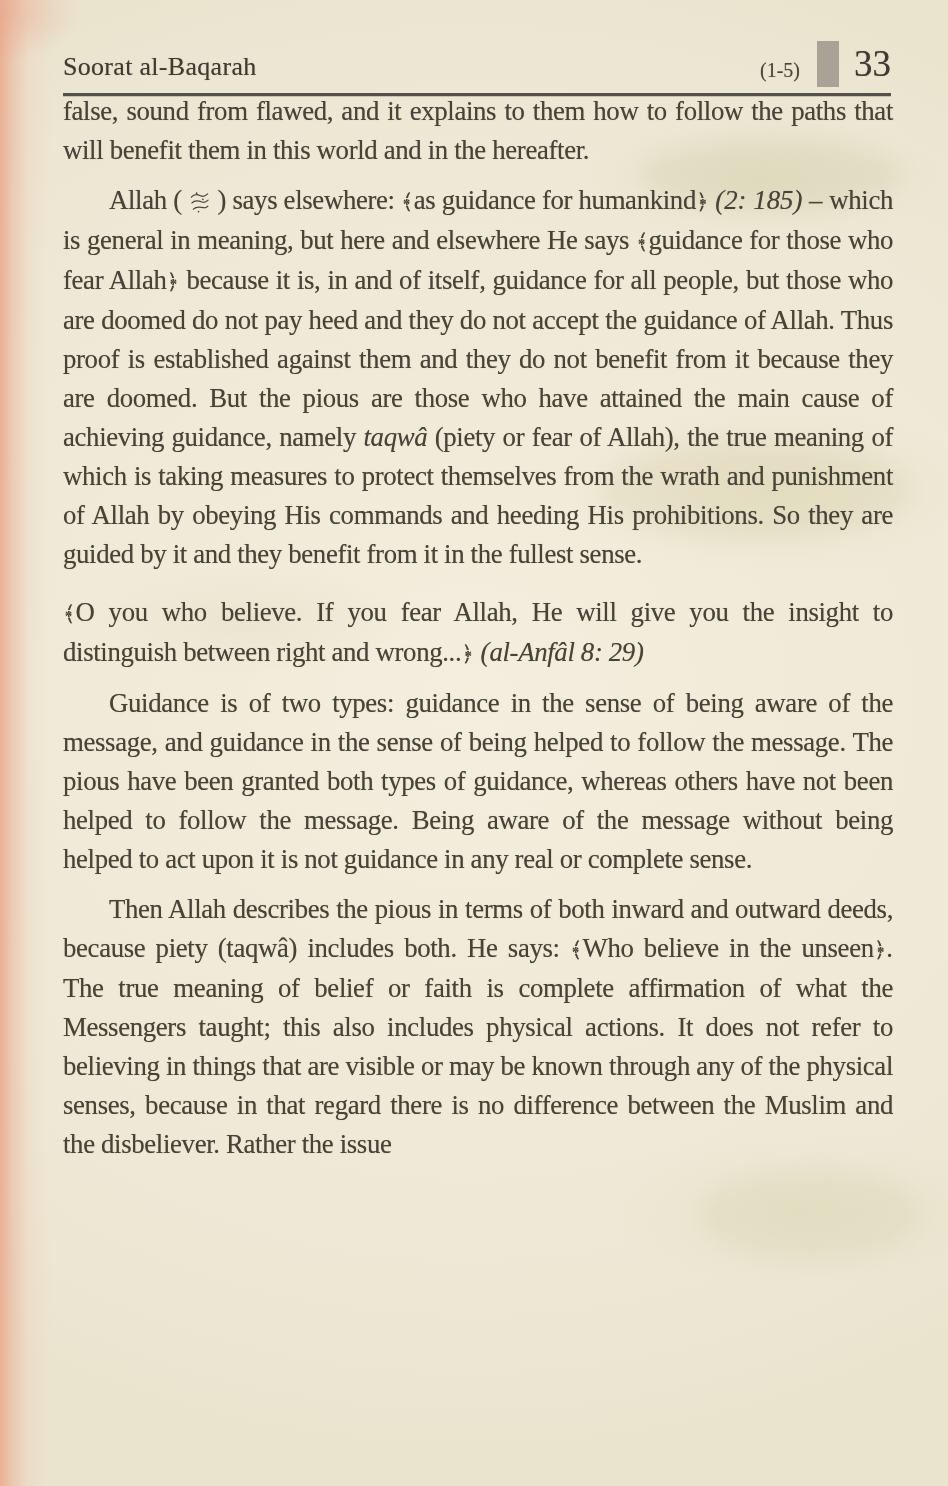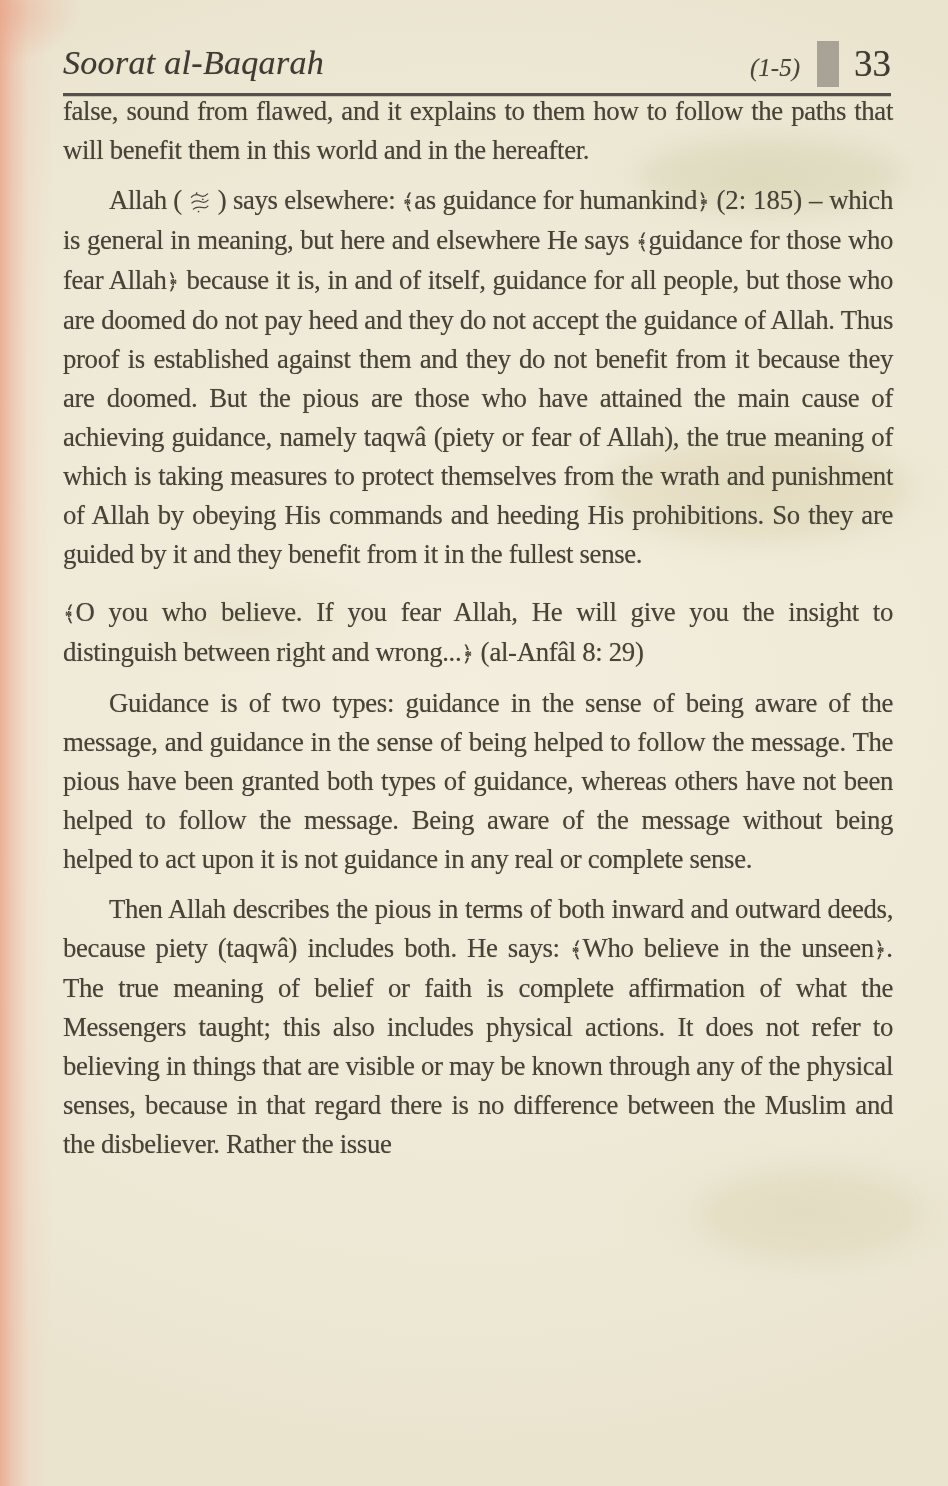--- a/index.html
+++ b/index.html
@@ -34,25 +34,25 @@
   .ghost{position:absolute;pointer-events:none;border-radius:50%;filter:blur(9px);}
   .ghost.g1{left:640px;top:140px;width:260px;height:70px;background:rgba(186,188,140,0.16);}
   .ghost.g2{left:600px;top:440px;width:310px;height:100px;background:rgba(205,196,150,0.18);}
   .ghost.g3{left:700px;top:1170px;width:220px;height:90px;background:rgba(200,192,150,0.15);}
 
   header{
     position:absolute;left:63px;right:57px;top:30px;height:52px;
     display:flex;align-items:flex-end;
   }
   .running-title{
-    font-style:italic;font-size:34px;letter-spacing:0.3px;color:#3f3b33;
+    font-size:26px;letter-spacing:0.3px;color:#3f3b33;
     margin-right:auto;text-shadow:0 0 0.8px rgba(62,58,50,0.5);
   }
   .verse-range{
-    font-style:italic;font-size:25px;color:#4a463c;
+    font-size:20px;color:#4a463c;
     text-shadow:0 0 0.8px rgba(62,58,50,0.45);
   }
   .page-tab{
     display:inline-block;width:22px;height:46px;margin:0 15px -5px 17px;
     background:var(--block-gray,#a8a396);
   }
   .page-number{
     font-size:37px;color:#3f3b33;line-height:1;
     text-shadow:0 0 0.8px rgba(62,58,50,0.5);
   }
@@ -67,21 +67,21 @@
     text-align:justify;
     color:var(--ink,#474337);
     text-shadow:0 0 0.7px rgba(68,64,55,0.5);
   }
   .para{margin:9px 0 0;}
   .para.noindent{margin-top:0;text-indent:0;}
   .para.indent{margin-top:11px;text-indent:46px;}
   .para.flush{margin-top:3px;text-indent:0;}
   .para.quote{margin-top:19px;text-indent:0;}
 
-  .seg-i{}
+  .seg-i{font-style:italic;}
   .seg-o,.seg-c{
     font-family:"DejaVu Sans","Liberation Serif",serif;
     font-size:0.8em;letter-spacing:0;
   }
   .honorific{display:inline-block;vertical-align:-5px;margin:0 1px;}
   .honorific svg{display:block;}
 </style>
 </head>
 <body>
 

